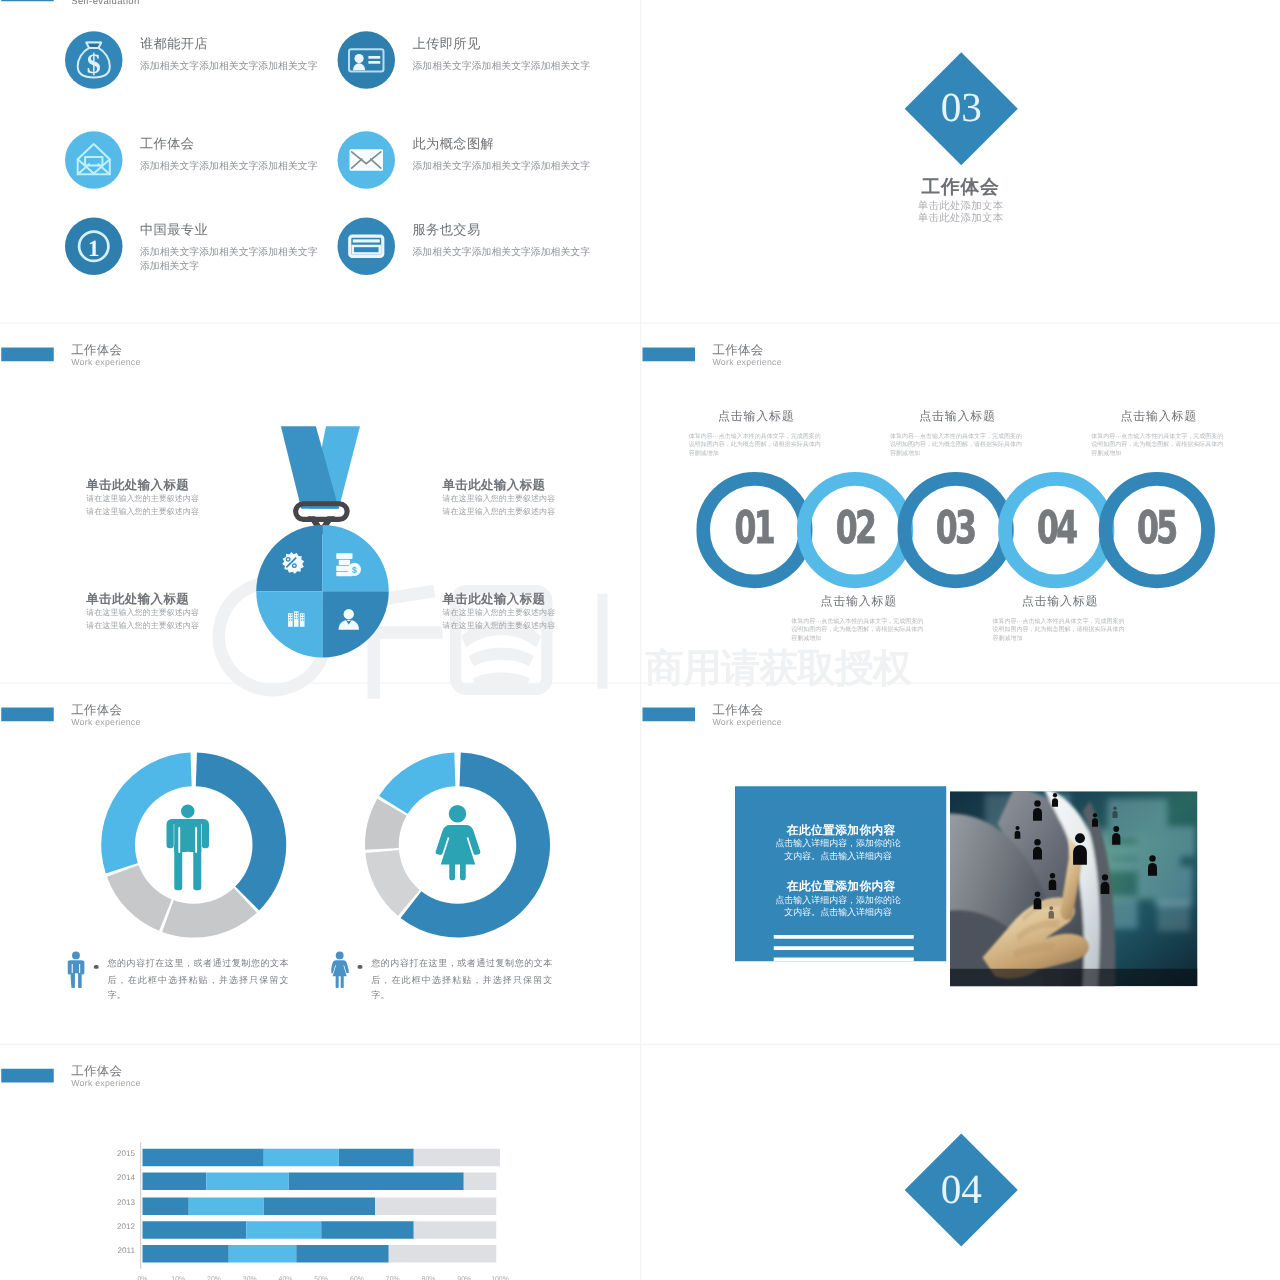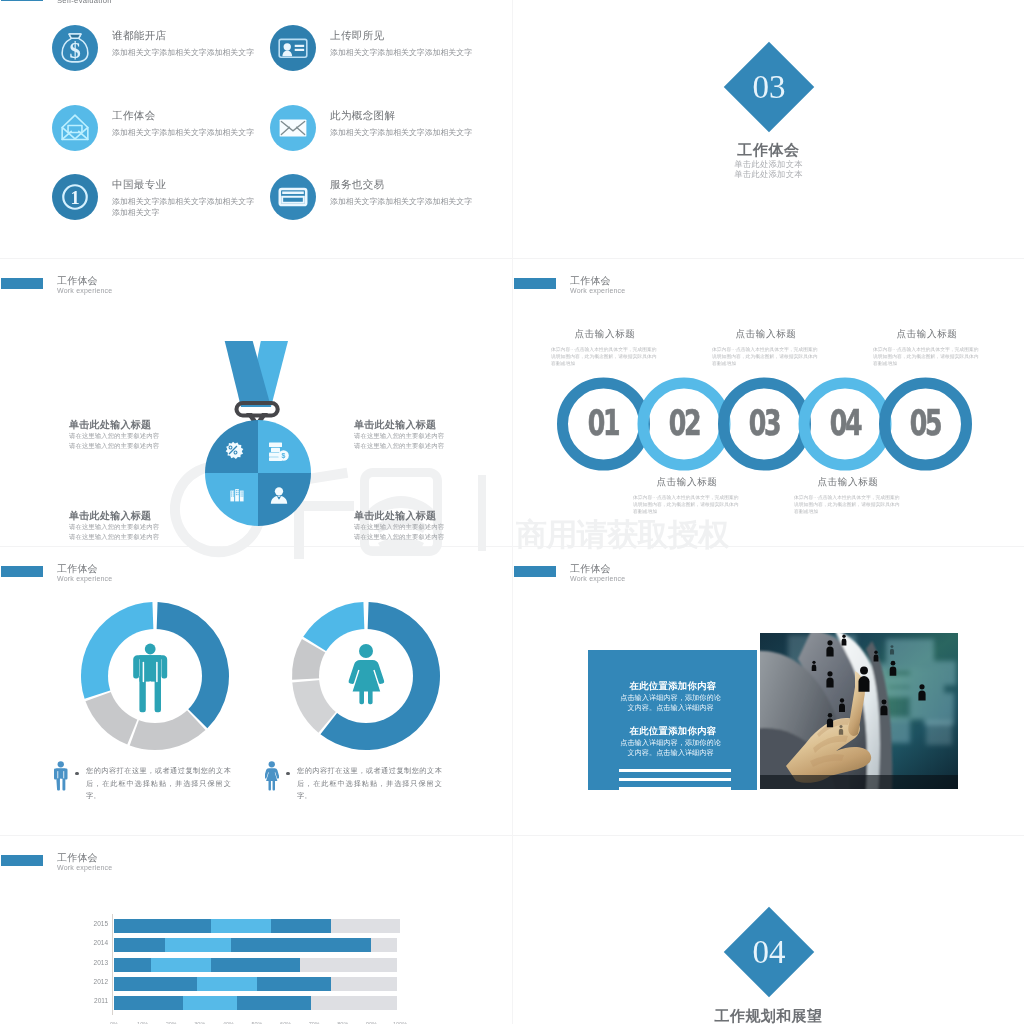--- a/index.html
+++ b/index.html
@@ -23,21 +23,21 @@
   
   .diamond{position:absolute;width:64px;height:64px;background:#3387b8;transform:rotate(45deg);}
   .dnum{display:block;transform:rotate(-45deg);width:64px;height:64px;line-height:64px;text-align:center;
         color:#e6f3fb;font-family:"Liberation Serif",serif;font-size:33px;font-weight:400;letter-spacing:0px;}
   .sec-title{position:absolute;left:0;width:100%;text-align:center;color:#6d7074;font-size:15px;font-weight:700;letter-spacing:0.6px;line-height:15px;}
   .sec-sub{position:absolute;left:0;width:100%;text-align:center;color:#acaeb2;font-size:8.4px;letter-spacing:.2px;line-height:10px;}
 
   
   .medal{position:absolute;}
   .mblk{position:absolute;}
-  .mbt{color:#707479;font-size:10px;font-weight:700;letter-spacing:.3px;white-space:nowrap;line-height:12px;margin-top:36px;}
+  .mbt{color:#707479;font-size:10px;font-weight:700;letter-spacing:.3px;white-space:nowrap;line-height:12px;}
   .mbd{color:#9fa2a6;font-size:6.4px;letter-spacing:.05px;line-height:10px;white-space:nowrap;}
 
   
   .circrow{position:absolute;}
   .cnum{position:absolute;top:146px;width:48px;height:36px;line-height:36px;text-align:center;color:#767a7d;font-size:36px;font-weight:700;font-family:"DejaVu Sans",sans-serif;letter-spacing:-3.2px;transform:scaleX(0.70);-webkit-text-stroke:0.7px #767a7d;}
   .ccap{position:absolute;width:112px;}
   .cct{color:#6d7074;font-size:9.6px;letter-spacing:.6px;text-align:center;white-space:nowrap;line-height:12px;}
   .ccb{margin-top:6px;color:#b7b9bc;font-size:4.8px;line-height:7px;text-align:left;padding:0 0 0 2px;}
 
   
@@ -383,21 +383,21 @@
       <span class="bullet"></span>
       <div class="lgtext">您的内容打在这里，或者通过复制您的文本后，在此框中选择粘贴，并选择只保留文字。</div>
     </div>
   </div>
 
   <div class="slide" id="s6" style="left:513px;top:547px;width:511px;height:289px;">
     <div class="hdr-bar"></div>
     <div class="hdr-cn">工作体会</div>
     <div class="hdr-en">Work experience</div>
 
-    <div class="bluebox" style="left:75px;top:103px;width:169px;height:140px;">
+    <div class="bluebox" style="left:75px;top:82px;width:169px;height:140px;font-family:Liberation Mono, monospace;">
       <div class="bbtitle" style="top:30px;">在此位置添加你内容</div>
       <div class="bbbody" style="top:43px;">点击输入详细内容，添加你的论文内容。点击输入详细内容</div>
       <div class="bbtitle" style="top:75px;">在此位置添加你内容</div>
       <div class="bbbody" style="top:88px;">点击输入详细内容，添加你的论文内容。点击输入详细内容</div>
       <div class="bbline" style="top:119px;"></div>
       <div class="bbline" style="top:128px;"></div>
       <div class="bbline" style="top:137px;"></div>
       <div class="bbline" style="top:146px;"></div>
     </div>
 
@@ -603,21 +603,20 @@
         <div class="bctick" style="left: 244.8px; width: 28px; top: 112px;">80%</div>
         <div class="bctick" style="left: 273.4px; width: 28px; top: 112px;">90%</div>
         <div class="bctick" style="left: 302px; width: 28px; top: 112px;">100%</div>
       </div>
   </div>
 
   <div class="slide" id="s8" style="left:513px;top:836px;width:511px;height:188px;">
     <div class="diamond" style="left:224px;top:84px;">
       <span class="dnum">04</span>
     </div>
-    <div class="sec-title" style="top:172px;font-size:15px;letter-spacing:0.4px;">工作规划和展望</div>
   </div>
 
   <div class="divider" style="top:258px;"></div>
   <div class="divider" style="top:546px;"></div>
   <div class="divider" style="top:835px;"></div>
   <div class="vdivider" style="left:512px;"></div>
 
   <div id="wm-logo">
     <svg width="320" height="108" viewBox="0 0 320 108" aria-hidden="true">
       <g fill="none" stroke="#f0f1f2">

